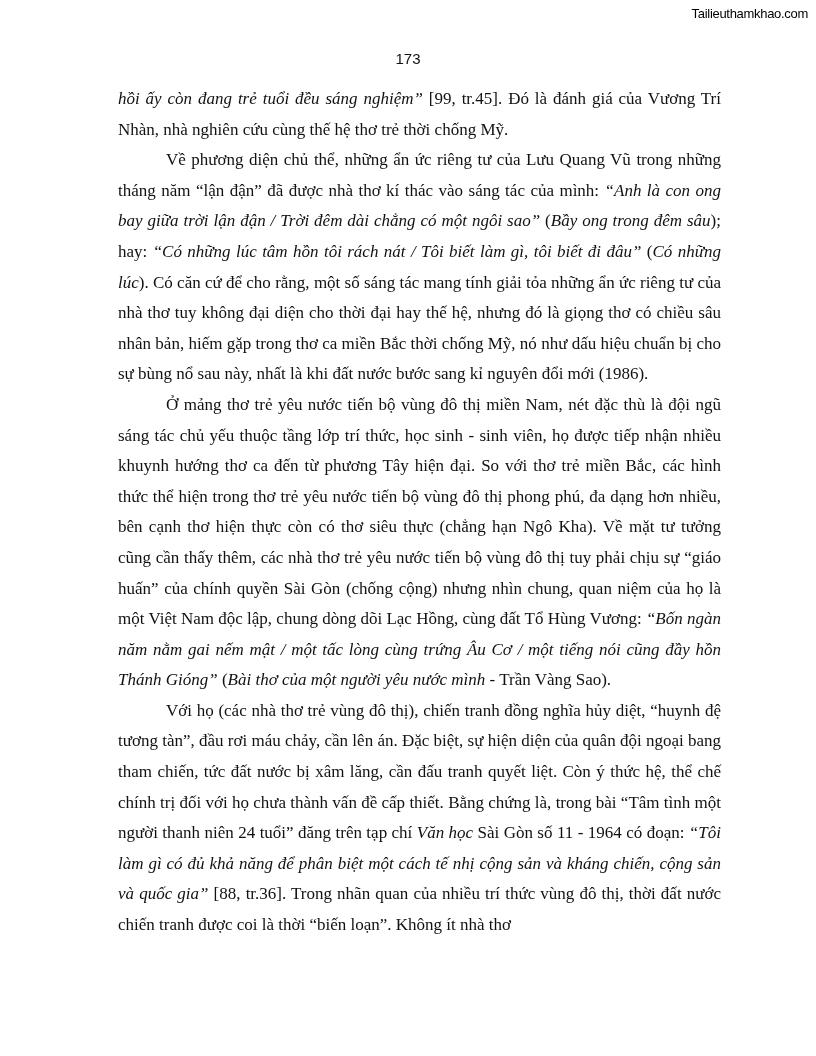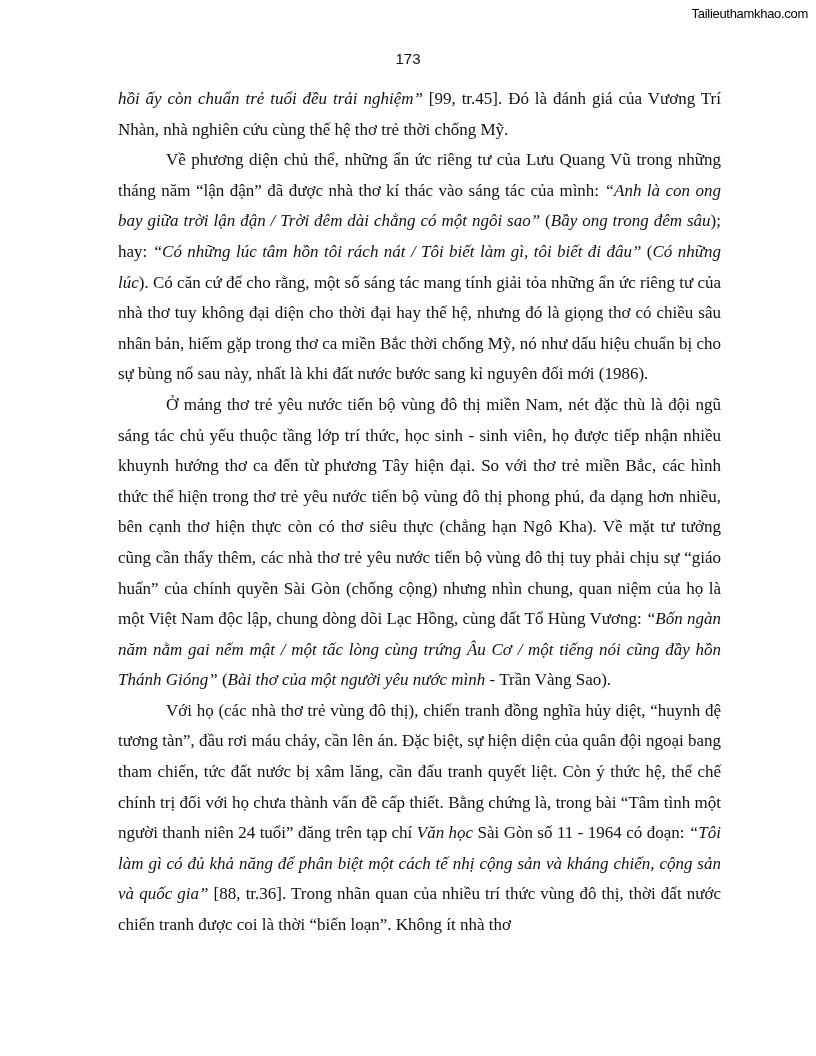--- a/index.html
+++ b/index.html
@@ -22,17 +22,17 @@
   .content p.indent { text-indent: 48px; }
   .content i { font-style: italic; }
 </style>
 </head>
 <body>
 
 <div class="watermark">Tailieuthamkhao.com</div>
 <div class="page-number">173</div>
 
 <div class="content" id="content">
-    <p><i>hồi ấy còn chuẩn trẻ tuổi đều trải nghiệm”</i><span> [99, tr.45]. Đó là đánh giá của Vương Trí Nhàn, nhà nghiên cứu cùng thế hệ thơ trẻ thời chống Mỹ.</span></p>
+    <p><i>hồi ấy còn đang trẻ tuổi đều sáng nghiệm”</i><span> [99, tr.45]. Đó là đánh giá của Vương Trí Nhàn, nhà nghiên cứu cùng thế hệ thơ trẻ thời chống Mỹ.</span></p>
     <p class="indent"><span>Về phương diện chủ thể, những ẩn ức riêng tư của Lưu Quang Vũ trong những tháng năm “lận đận” đã được nhà thơ kí thác vào sáng tác của mình: </span><i>“Anh là con ong bay giữa trời lận đận / Trời đêm dài chẳng có một ngôi sao”</i><span> (</span><i>Bầy ong trong đêm sâu</i><span>); hay: </span><i>“Có những lúc tâm hồn tôi rách nát / Tôi biết làm gì, tôi biết đi đâu”</i><span> (</span><i>Có những lúc</i><span>). Có căn cứ để cho rằng, một số sáng tác mang tính giải tỏa những ẩn ức riêng tư của nhà thơ tuy không đại diện cho thời đại hay thế hệ, nhưng đó là giọng thơ có chiều sâu nhân bản, hiếm gặp trong thơ ca miền Bắc thời chống Mỹ, nó như dấu hiệu chuẩn bị cho sự bùng nổ sau này, nhất là khi đất nước bước sang kỉ nguyên đổi mới (1986).</span></p>
     <p class="indent"><span>Ở mảng thơ trẻ yêu nước tiến bộ vùng đô thị miền Nam, nét đặc thù là đội ngũ sáng tác chủ yếu thuộc tầng lớp trí thức, học sinh - sinh viên, họ được tiếp nhận nhiều khuynh hướng thơ ca đến từ phương Tây hiện đại. So với thơ trẻ miền Bắc, các hình thức thể hiện trong thơ trẻ yêu nước tiến bộ vùng đô thị phong phú, đa dạng hơn nhiều, bên cạnh thơ hiện thực còn có thơ siêu thực (chẳng hạn Ngô Kha). Về mặt tư tưởng cũng cần thấy thêm, các nhà thơ trẻ yêu nước tiến bộ vùng đô thị tuy phải chịu sự “giáo huấn” của chính quyền Sài Gòn (chống cộng) nhưng nhìn chung, quan niệm của họ là một Việt Nam độc lập, chung dòng dõi Lạc Hồng, cùng đất Tổ Hùng Vương: </span><i>“Bốn ngàn năm nằm gai nếm mật / một tấc lòng cùng trứng Âu Cơ / một tiếng nói cũng đầy hồn Thánh Gióng”</i><span> (</span><i>Bài thơ của một người yêu nước mình</i><span> - Trần Vàng Sao).</span></p>
     <p class="indent"><span>Với họ (các nhà thơ trẻ vùng đô thị), chiến tranh đồng nghĩa hủy diệt, “huynh đệ tương tàn”, đầu rơi máu chảy, cần lên án. Đặc biệt, sự hiện diện của quân đội ngoại bang tham chiến, tức đất nước bị xâm lăng, cần đấu tranh quyết liệt. Còn ý thức hệ, thể chế chính trị đối với họ chưa thành vấn đề cấp thiết. Bằng chứng là, trong bài “Tâm tình một người thanh niên 24 tuổi” đăng trên tạp chí </span><i>Văn học</i><span> Sài Gòn số 11 - 1964 có đoạn: </span><i>“Tôi làm gì có đủ khả năng để phân biệt một cách tế nhị cộng sản và kháng chiến, cộng sản và quốc gia”</i><span> [88, tr.36]. Trong nhãn quan của nhiều trí thức vùng đô thị, thời đất nước chiến tranh được coi là thời “biến loạn”. Không ít nhà thơ</span></p>
   </div>
 
 </body></html>

